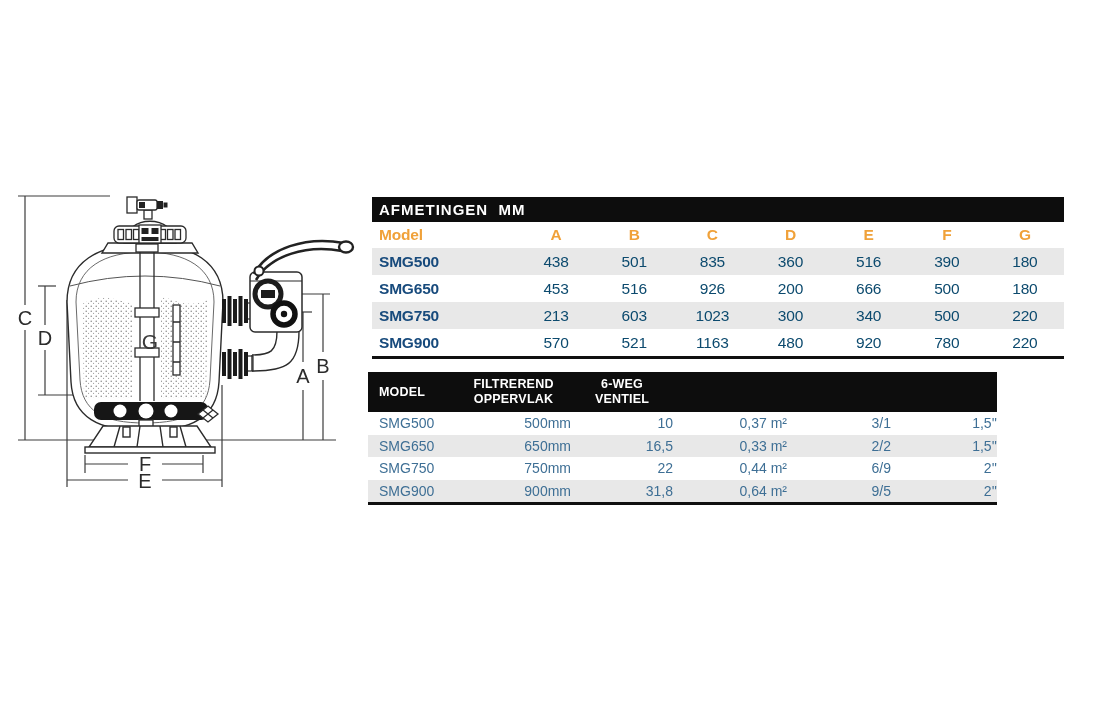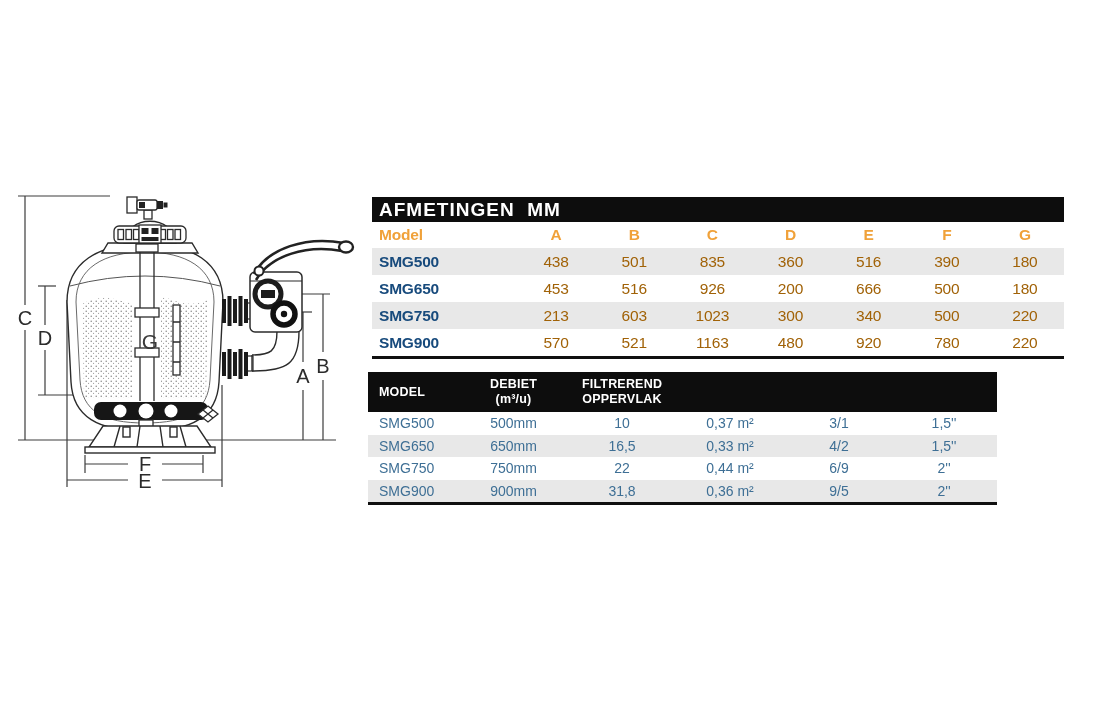--- a/index.html
+++ b/index.html
@@ -9,44 +9,44 @@
   }
   
   .diagram{position:absolute;left:0;top:186px;width:362px;height:316px;}
   .dimtext{font-family:"Liberation Sans",sans-serif;font-size:20px;fill:#2b2b2b;}
   .gtext{font-family:"Liberation Sans",sans-serif;font-size:21px;fill:#3a3a3a;}
 
   
   .t1{position:absolute;left:372px;top:197px;width:692px;border-bottom:3px solid #101010;}
   .t1-title{
     background:#0d0d0d;color:#fff;height:25px;line-height:25px;
-    font-size:19px;font-weight:700;letter-spacing:1px;padding-left:7px;white-space:pre;
+    font-size:15px;font-weight:700;letter-spacing:1px;padding-left:7px;white-space:pre;
   }
   .t1-grid{display:grid;grid-template-columns:145px repeat(7,1fr);}
   .t1-grid .cell{height:27px;line-height:27px;text-align:center;font-size:15.5px;letter-spacing:-0.2px;}
   .t1-grid .hdr{height:26px;line-height:26px;color:#f0a139;font-weight:700;}
   .t1-grid .mcol{text-align:left;padding-left:7px;}
   .t1-grid .model{color:#174a7c;font-weight:700;}
-  .t1-grid .num{color:#a16207;}
+  .t1-grid .num{color:#0c4a6e;}
   .t1-grid .s1{background:#e8e8e8;}
   .t1-grid .s0{background:#ffffff;}
 
   
   .t2{position:absolute;left:368px;top:372px;width:629px;border-bottom:3px solid #101010;}
   .t2-head{
     display:grid;grid-template-columns:88px 115px 102px 114px 104px 106px;
     background:#0d0d0d;color:#fff;height:40px;
   }
   .t2-head .hcell{
     display:flex;flex-direction:column;justify-content:center;align-items:center;
     font-size:12.5px;font-weight:700;line-height:1.2;letter-spacing:0.2px;text-align:center;
   }
   .t2-head .hcell.first{align-items:flex-start;padding-left:11px;}
   .t2-grid{display:grid;grid-template-columns:88px 115px 102px 114px 104px 106px;}
-  .t2-grid .cell{height:22.5px;line-height:22.5px;text-align:center;font-size:14px;color:#3e6f95;}
+  .t2-grid .cell{height:22.5px;line-height:22.5px;text-align:right;font-size:14px;color:#3e6f95;}
   .t2-grid .mcol{text-align:left;padding-left:11px;}
   .t2-grid .s1{background:#e8e8e8;}
   .t2-grid .s0{background:#ffffff;}
 </style>
 </head>
 <body>
 
 <div class="canvas">
 
   <svg class="diagram" viewBox="0 186 362 316" xmlns="http://www.w3.org/2000/svg">
@@ -233,52 +233,52 @@
       <div class="cell s0 num">220</div>
     </div>
   </div>
 
   <div class="t2">
     <div class="t2-head">
       <div class="hcell first">
         <span>MODEL</span>
       </div>
       <div class="hcell">
-        <span>DEBIET</span>
-        <span>(m³/u)</span>
+        <span>FILTREREND</span>
+        <span>OPPERVLAK</span>
       </div>
       <div class="hcell">
-        <span>FILTREREND</span>
-        <span>OPPERVLAK</span>
+        <span>6-WEG</span>
+        <span>VENTIEL</span>
       </div>
     </div>
     <div class="t2-grid">
       <div class="cell s0 mcol">SMG500</div>
       <div class="cell s0">500mm</div>
       <div class="cell s0">10</div>
       <div class="cell s0">0,37 m²</div>
       <div class="cell s0">3/1</div>
       <div class="cell s0">1,5''</div>
 
       <div class="cell s1 mcol">SMG650</div>
       <div class="cell s1">650mm</div>
       <div class="cell s1">16,5</div>
       <div class="cell s1">0,33 m²</div>
-      <div class="cell s1">4/2</div>
+      <div class="cell s1">2/2</div>
       <div class="cell s1">1,5''</div>
 
       <div class="cell s0 mcol">SMG750</div>
       <div class="cell s0">750mm</div>
       <div class="cell s0">22</div>
       <div class="cell s0">0,44 m²</div>
       <div class="cell s0">6/9</div>
       <div class="cell s0">2''</div>
 
       <div class="cell s1 mcol">SMG900</div>
       <div class="cell s1">900mm</div>
       <div class="cell s1">31,8</div>
-      <div class="cell s1">0,36 m²</div>
+      <div class="cell s1">0,64 m²</div>
       <div class="cell s1">9/5</div>
       <div class="cell s1">2''</div>
     </div>
   </div>
 
 </div>
 
 </body></html>

